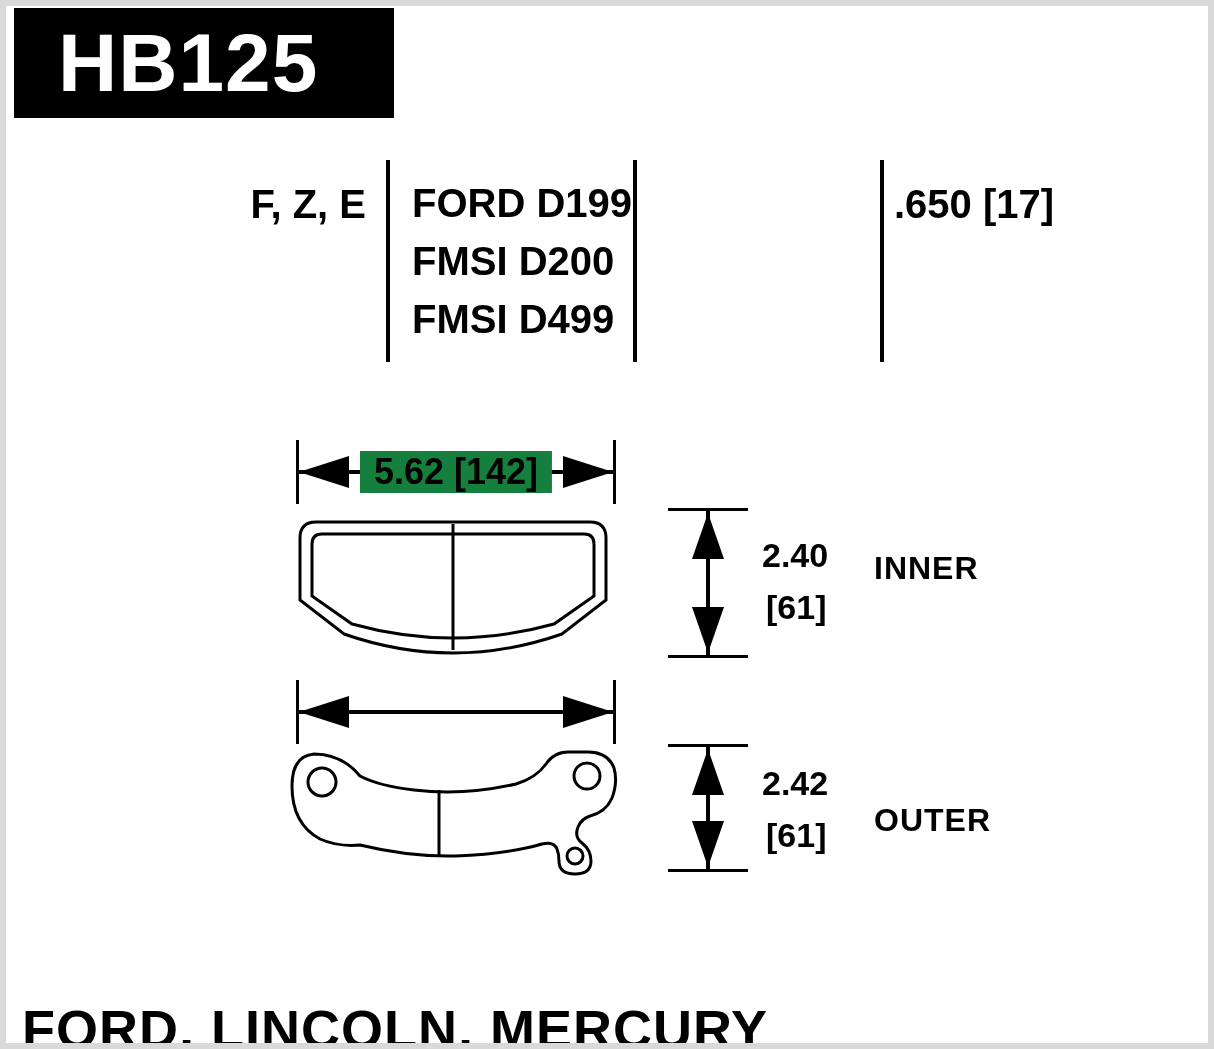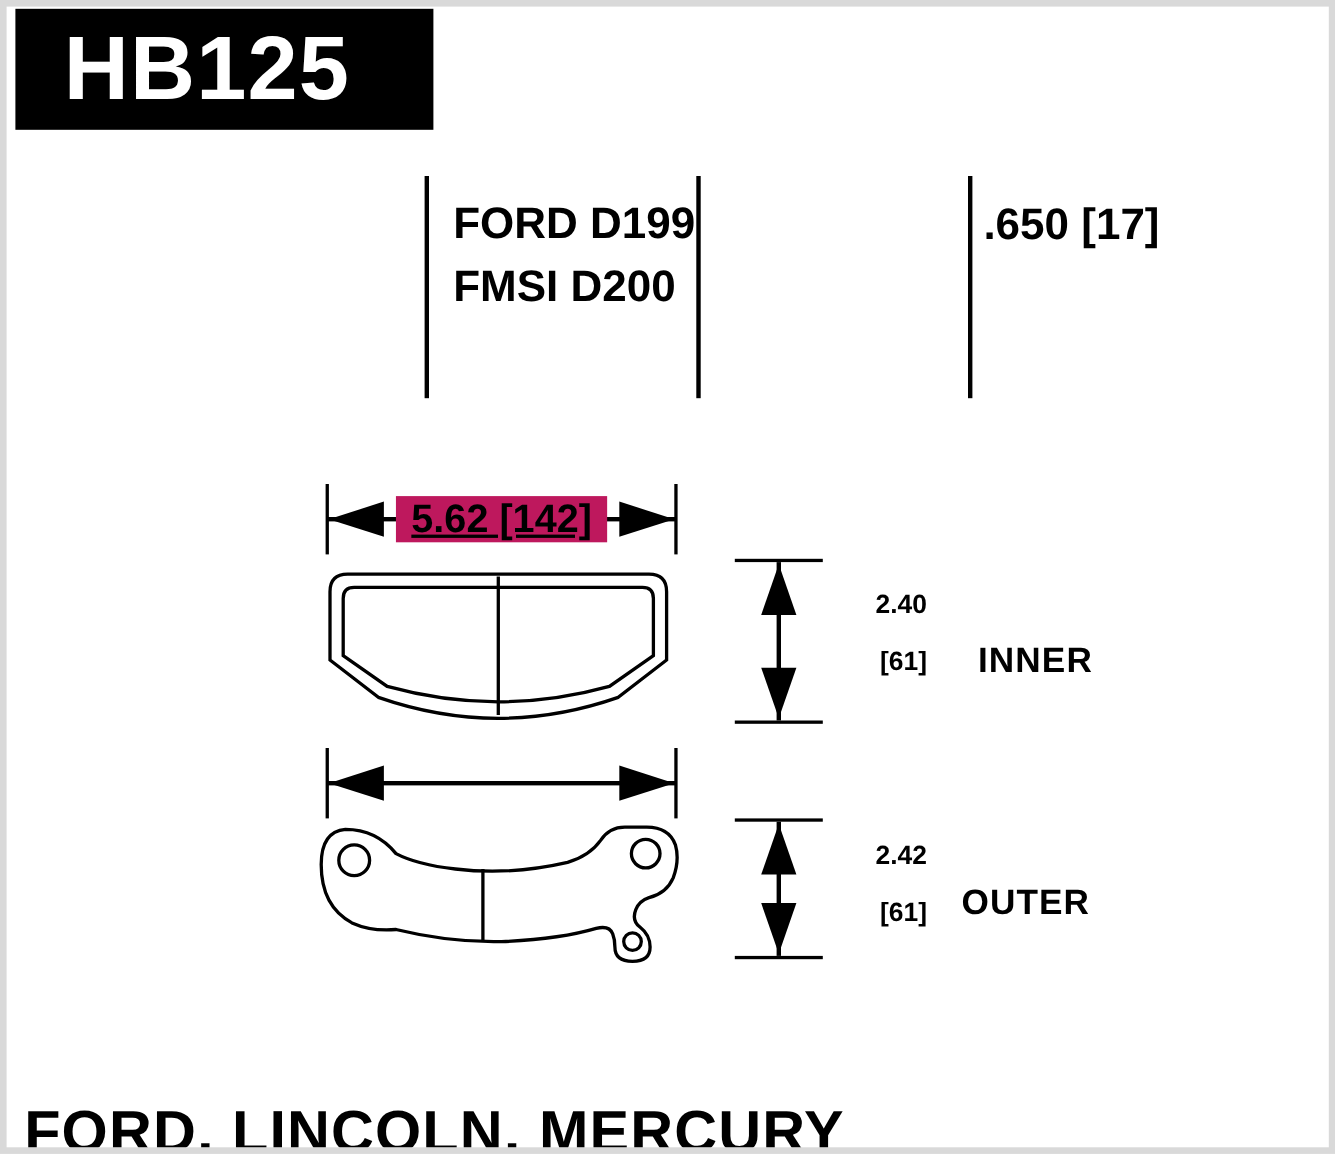--- a/index.html
+++ b/index.html
@@ -36,61 +36,63 @@
   .hdim .tick{position:absolute;top:0;width:3px;height:64px;background:#000;}
   .hdim .tick.left{left:0;}
   .hdim .tick.right{right:0;}
   .hdim .bar{position:absolute;top:30px;left:2px;right:2px;height:4px;background:#000;}
   .hdim .arrow-left{position:absolute;left:3px;top:16px;width:0;height:0;
     border-top:16px solid transparent;border-bottom:16px solid transparent;border-right:50px solid #000;}
   .hdim .arrow-right{position:absolute;right:3px;top:16px;width:0;height:0;
     border-top:16px solid transparent;border-bottom:16px solid transparent;border-left:50px solid #000;}
   .hdim .dim-label{
     position:absolute;left:50%;top:32px;transform:translate(-50%,-50%);
-    background:#be185d;padding:0 14px;font-size:36px;white-space:nowrap;text-decoration:underline;
+    background:#15803d;padding:0 14px;font-size:36px;white-space:nowrap;
   }
   .hdim.inner-w{left:290px;top:434px;}
   .hdim.outer-w{left:290px;top:674px;}
   
   .vdim{position:absolute;width:80px;}
   .vdim .tick{position:absolute;left:0;width:80px;height:3px;background:#000;}
   .vdim .tick.top{top:0;}
   .vdim .tick.bottom{bottom:0;}
   .vdim .bar{position:absolute;left:38px;top:3px;bottom:3px;width:4px;background:#000;}
   .vdim .arrow-up{position:absolute;left:24px;top:5px;width:0;height:0;
     border-left:16px solid transparent;border-right:16px solid transparent;border-bottom:46px solid #000;}
   .vdim .arrow-down{position:absolute;left:24px;bottom:5px;width:0;height:0;
     border-left:16px solid transparent;border-right:16px solid transparent;border-top:46px solid #000;}
   .vdim.inner-h{left:662px;top:502px;height:150px;}
   .vdim.outer-h{left:662px;top:738px;height:128px;}
-  .meas{position:absolute;font-size:24px;white-space:nowrap;margin-left:34px;}
+  .meas{position:absolute;font-size:34px;white-space:nowrap;}
   .side-label{position:absolute;font-size:32px;letter-spacing:1px;white-space:nowrap;}
   
   .pad-svg{position:absolute;}
   .pad-svg.inner{left:284px;top:506px;}
   .pad-svg.outer{left:278px;top:738px;}
   
   .footer{
     position:absolute;left:16px;right:0;top:992px;
     text-align:left;font-size:54px;letter-spacing:1px;
   }
 </style>
 </head>
 <body>
 
 <div class="canvas">
 
   <div class="banner">
     <span>HB125</span>
   </div>
 
+  <div class="spec-text compounds">F, Z, E</div>
   <div class="vline vline1"></div>
   <div class="spec-text fmsi">
     <div>FORD D199</div>
     <div>FMSI D200</div>
+    <div>FMSI D499</div>
   </div>
   <div class="vline vline2"></div>
   <div class="vline vline3"></div>
   <div class="spec-text thickness">.650 [17]</div>
 
   <div class="hdim inner-w">
     <div class="tick left"></div>
     <div class="tick right"></div>
     <div class="bar"></div>
     <div class="arrow-left"></div>
@@ -106,21 +108,21 @@
 
   <div class="vdim inner-h">
     <div class="tick top"></div>
     <div class="tick bottom"></div>
     <div class="bar"></div>
     <div class="arrow-up"></div>
     <div class="arrow-down"></div>
   </div>
   <div class="meas" style="left:756px;top:530px;">2.40</div>
   <div class="meas" style="left:760px;top:582px;">[61]</div>
-  <div class="side-label" style="left:868px;top:576px;margin-left:15px;">INNER</div>
+  <div class="side-label" style="left:868px;top:544px;">INNER</div>
 
   <div class="hdim outer-w">
     <div class="tick left"></div>
     <div class="tick right"></div>
     <div class="bar"></div>
     <div class="arrow-left"></div>
     <div class="arrow-right"></div>
   </div>
 
   <svg class="pad-svg outer" width="338" height="134" viewBox="0 0 338 134">

